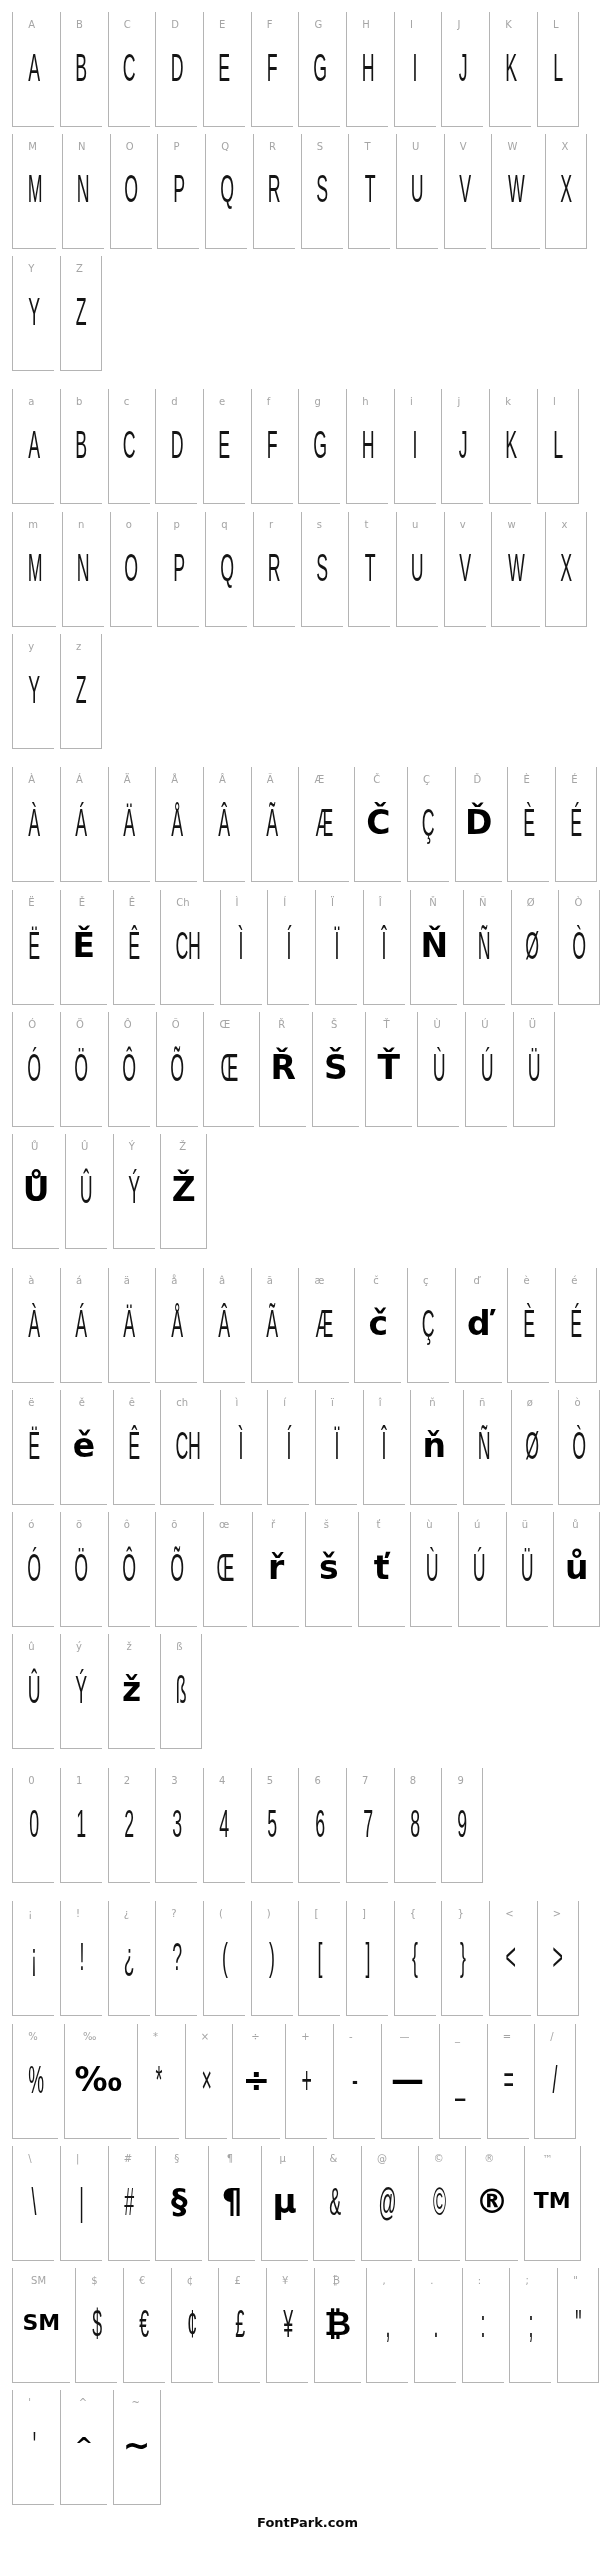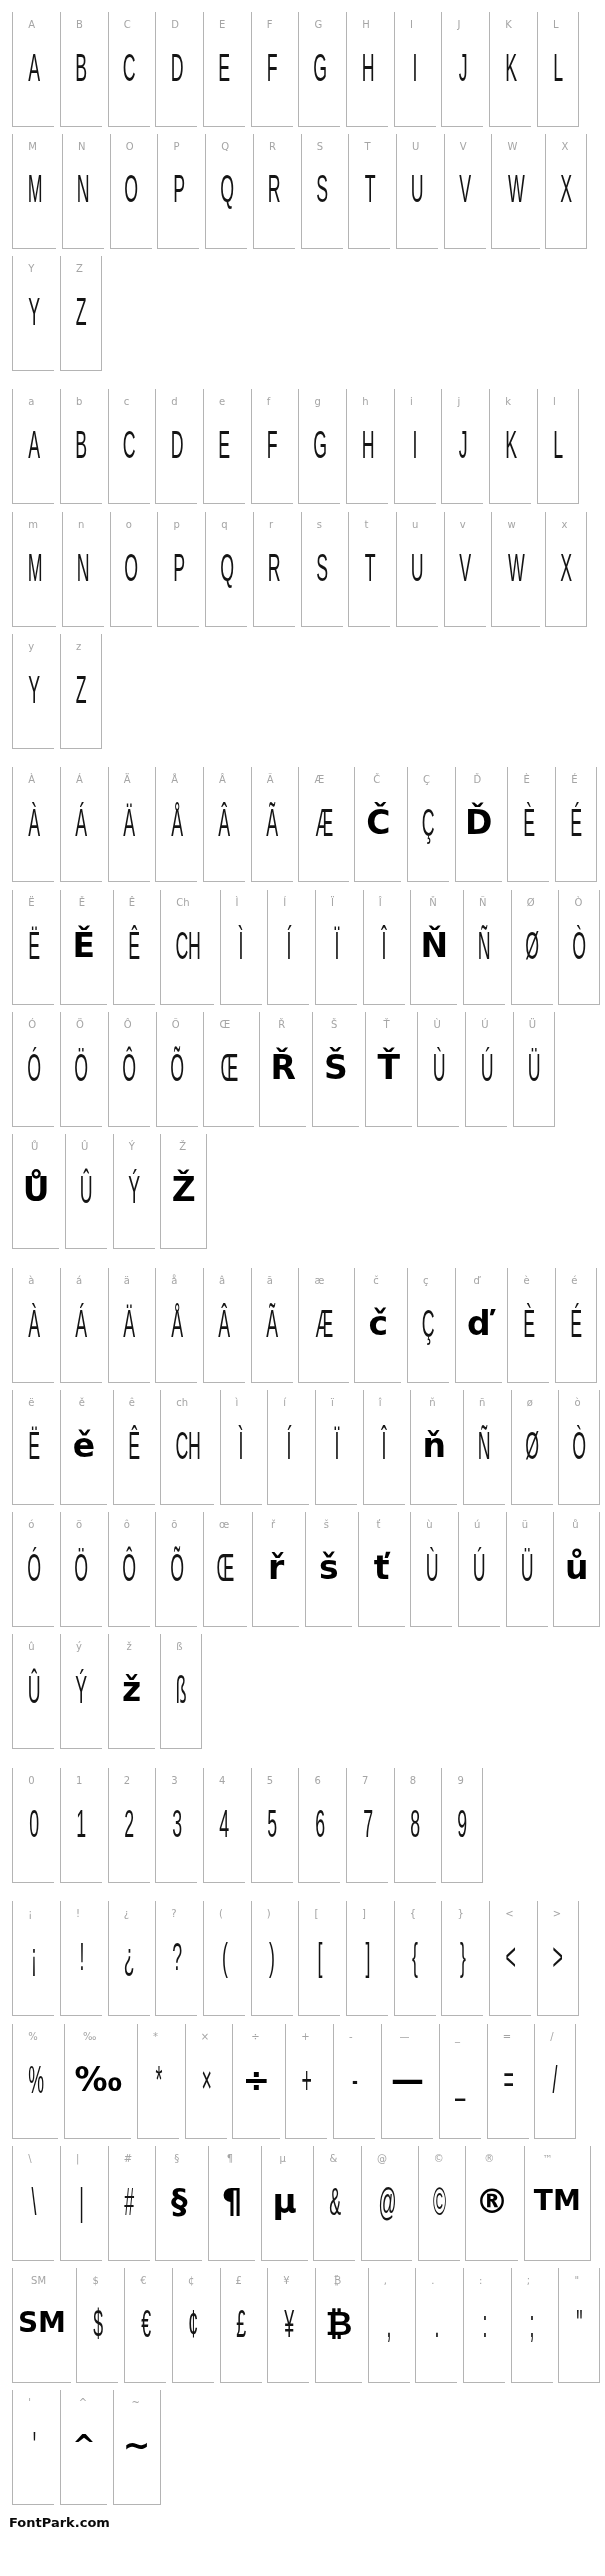--- a/index.html
+++ b/index.html
@@ -25,25 +25,25 @@
     display:inline-block;font-size:37px;line-height:1;color:#141414;
     font-family:"Liberation Sans",sans-serif;font-weight:400;
     transform:scale(0.48,1.04);transform-origin:center center;
     letter-spacing:-0.7px;white-space:nowrap;
   }
   .g-bold{
     display:inline-block;font-size:33px;line-height:1;color:#000000;
     font-family:"DejaVu Sans",sans-serif;font-weight:bold;white-space:nowrap;
   }
   .g-bold-sm{
-    display:inline-block;font-size:28px;line-height:1;color:#000000;
+    display:inline-block;font-size:22px;line-height:1;color:#000000;
     font-family:"DejaVu Sans",sans-serif;font-weight:bold;white-space:nowrap;
   }
   .footer{
-    margin-top:10px;text-align:left;font-size:13px;font-weight:bold;
+    margin-top:10px;text-align:center;font-size:13px;font-weight:bold;
     color:#0a0a0a;font-family:"DejaVu Sans",sans-serif;padding-left:9px;
   }
 </style>
 </head>
 <body>
 
 <div class="chart" id="chart-root">
     <div class="section">
       <div class="row">
         <div class="cell">

